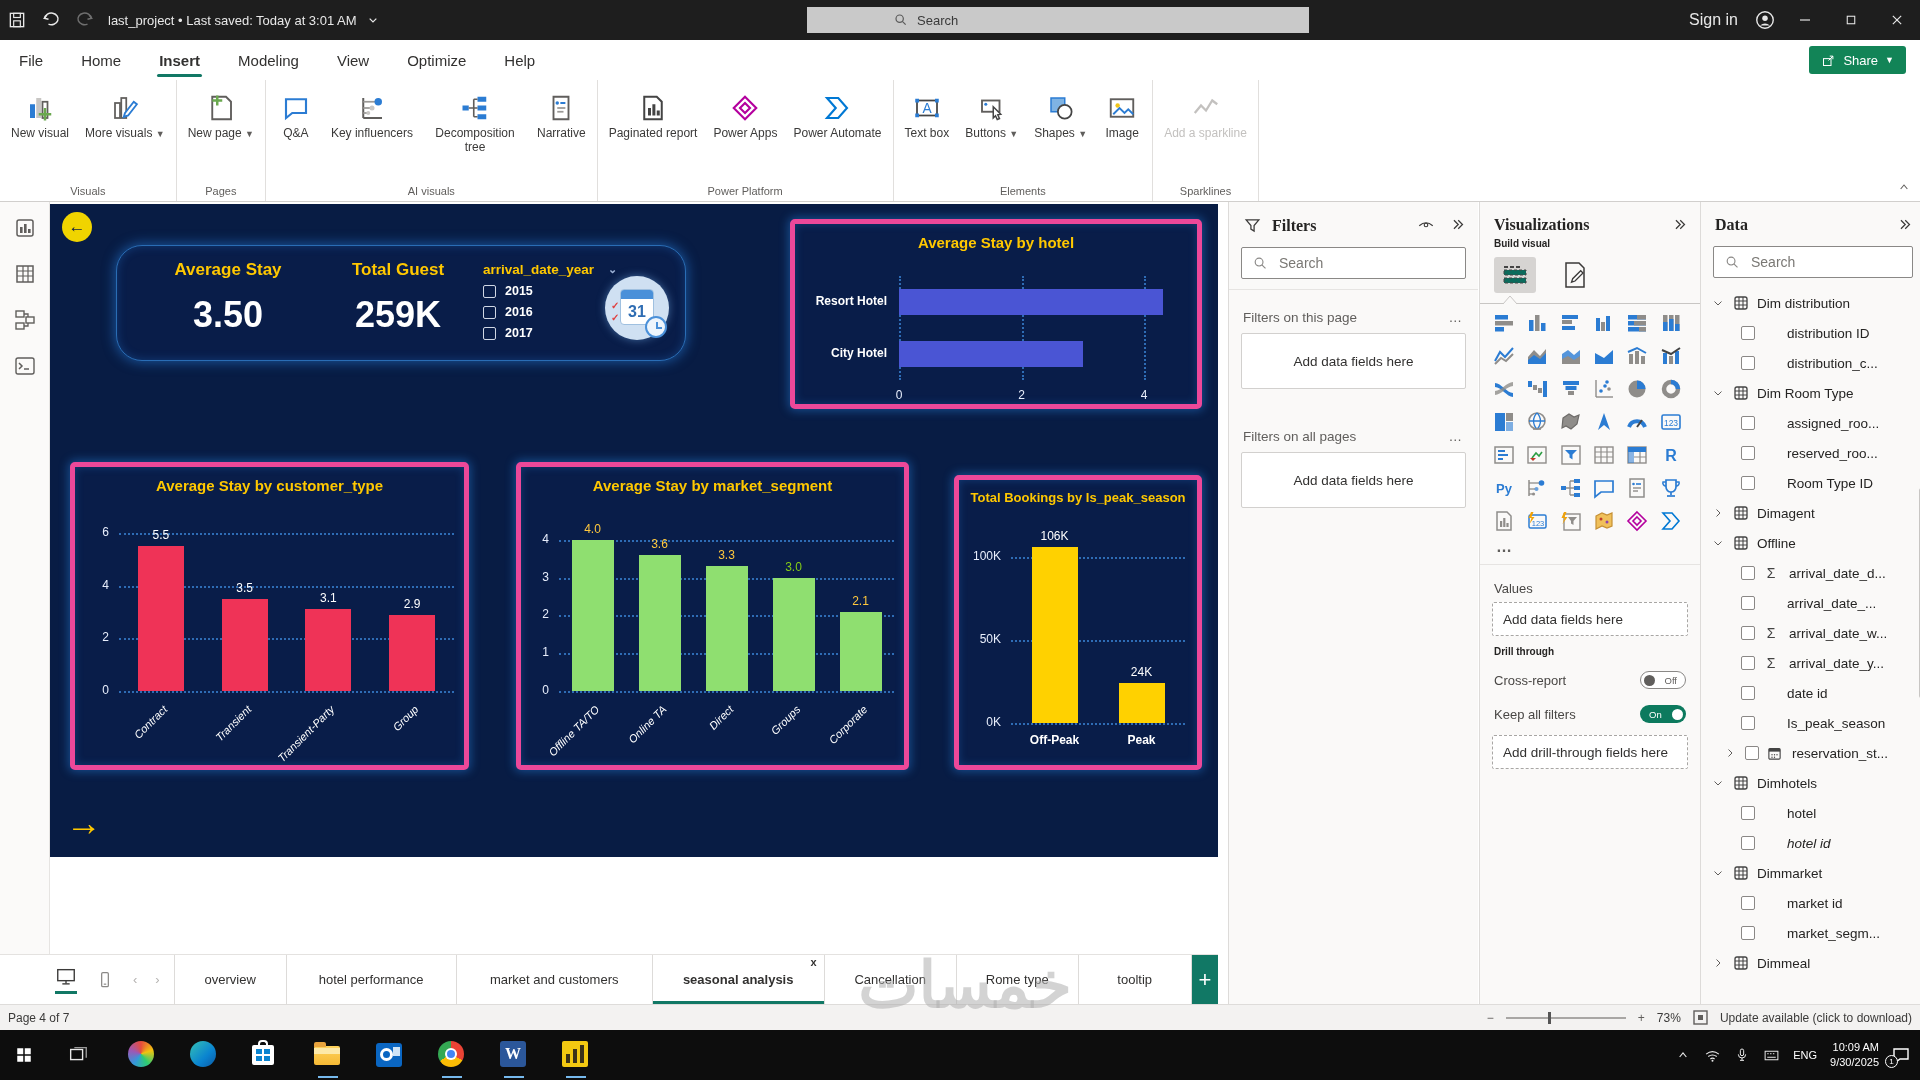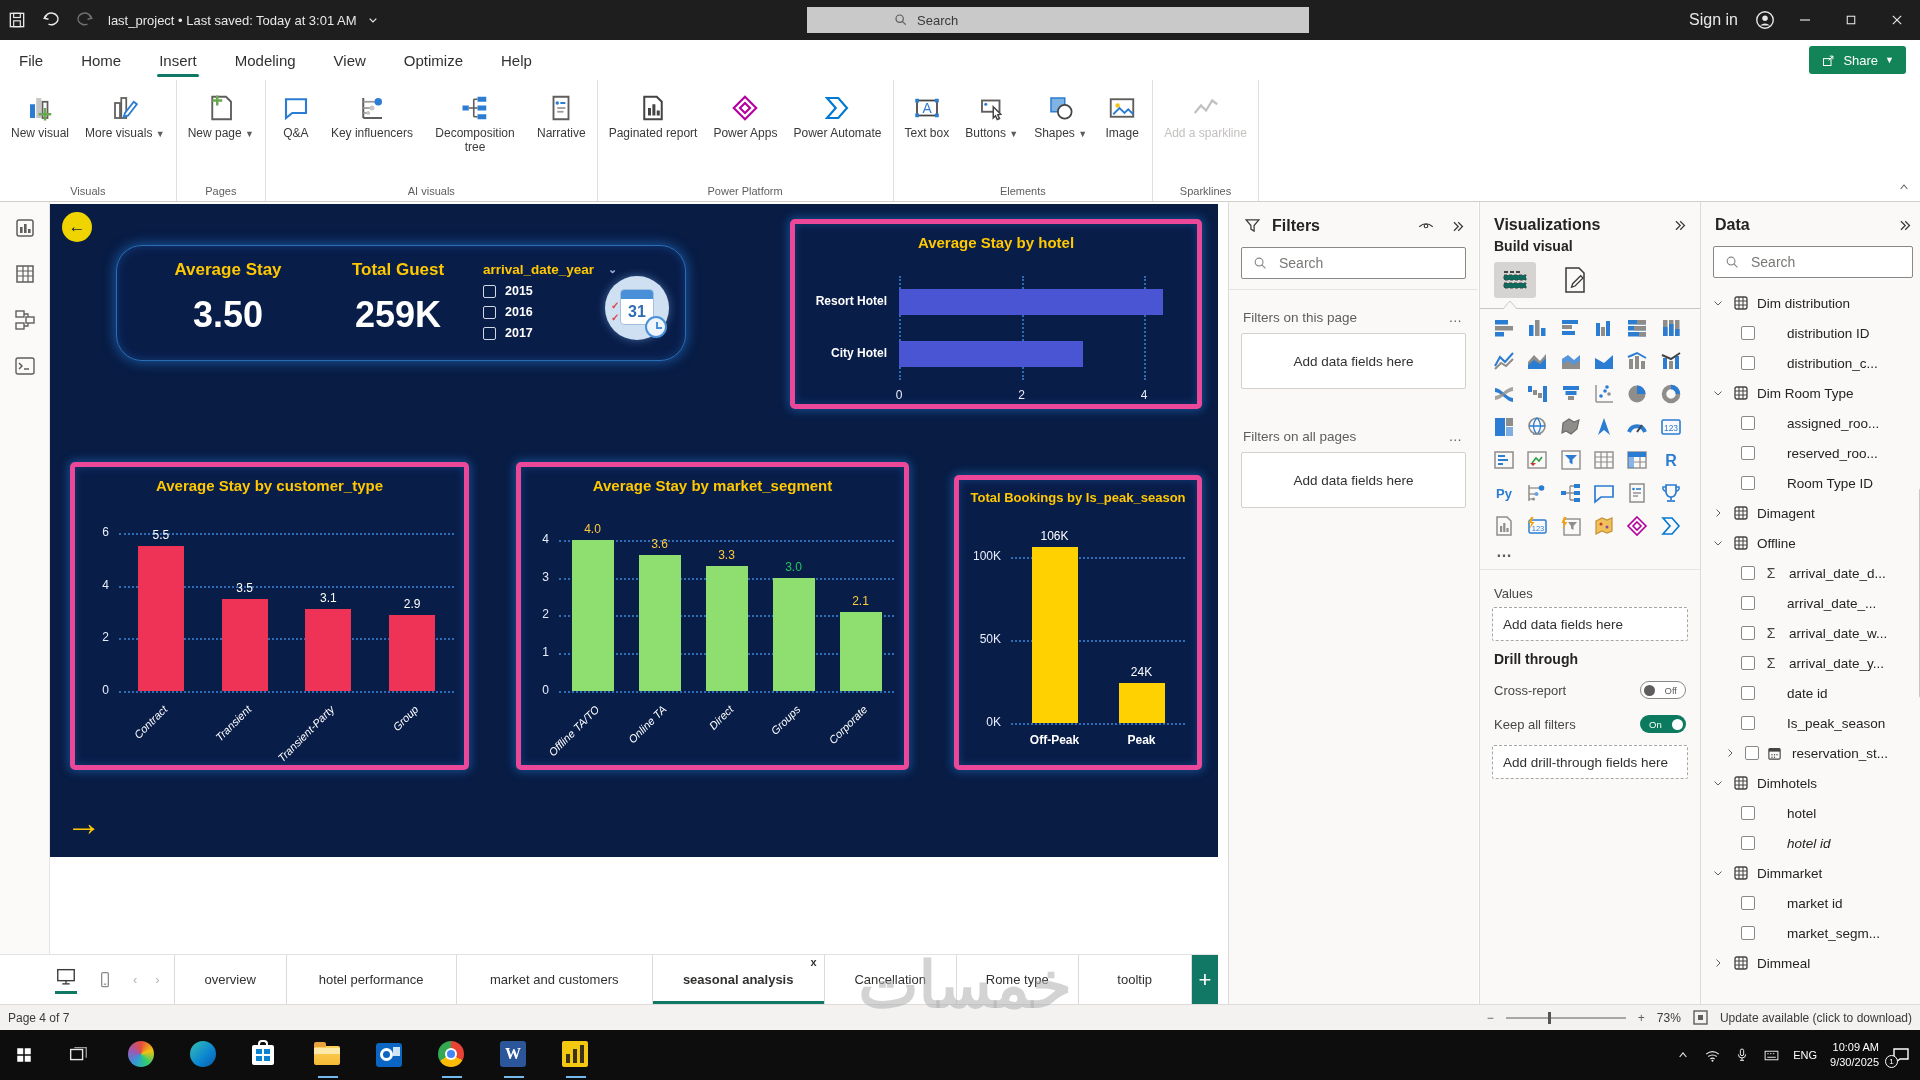--- a/index.html
+++ b/index.html
@@ -16,21 +16,21 @@
     display:flex; align-items:center; gap:8px; padding-left:86px; color:#3a3a3a; font-size:13px; }
   #tb-right { position:absolute; right:0; top:0; height:40px; display:flex; align-items:center; }
   #signin { font-size:16px; margin-right:10px; }
   .winbtn { width:46px; height:40px; display:flex; align-items:center; justify-content:center; }
 
   
   #menubar { position:absolute; left:0; top:40px; width:1920px; height:40px; background:#fff;
     display:flex; align-items:center; }
   .menu-item { font-size:15px; color:#323130; padding:0 10px; margin:0 9px; height:40px;
     display:flex; align-items:center; position:relative; }
-  .menu-item.active { font-weight:normal; }
+  .menu-item.active { font-weight:bold; }
   .menu-item.active::after { content:""; position:absolute; left:8px; right:8px; bottom:3px;
     height:3px; background:#117865; border-radius:2px; }
   #share-btn { position:absolute; right:14px; top:6px; height:28px; background:#128457; color:#fff;
     border-radius:3px; display:flex; align-items:center; gap:7px; padding:0 12px; font-size:13px; }
 
   
   #ribbon { position:absolute; left:0; top:80px; width:1920px; height:122px; background:#fff;
     border-bottom:1px solid #d1cfcd; }
   #ribbon-groups { display:flex; height:121px; }
   .rgroup { display:flex; flex-direction:column; border-right:1px solid #e1dfdd; padding:6px 4px 0 4px; }
@@ -90,41 +90,41 @@
   #cal-clock::before { content:""; position:absolute; left:9px; top:9px; width:6px; height:2px; background:#4a90d9; }
   .cal-check { position:absolute; color:#e03e3e; font-size:10px; font-weight:bold; }
 
   #back-arrow { position:absolute; left:12px; top:8px; width:30px; height:30px; border-radius:50%;
     background:#f0d400; color:#0a1c46; font-weight:bold; font-size:17px; display:flex;
     align-items:center; justify-content:center; }
   #next-arrow { position:absolute; left:16px; top:598px; color:#ffc800; font-size:36px; font-weight:bold; }
 
   
   .pane { position:absolute; top:202px; height:802px; background:#faf9f8; border-left:1px solid #dddbd9; }
-  .pane-header { display:flex; align-items:flex-end; padding:14px 12px 10px 14px; }
+  .pane-header { display:flex; align-items:flex-start; padding:14px 12px 10px 14px;font-family:Liberation Serif, serif; }
   .pane-title { font-size:16px; color:#252423; font-weight:bold; flex:1; display:flex; gap:10px; align-items:center;}
   .searchbox { margin:2px 12px 10px 12px; height:32px; border:1px solid #8a8886; border-radius:2px;
     background:#fff; display:flex; align-items:center; gap:10px; padding:0 10px; color:#7a7874; font-size:14px; }
   .flt-section { display:flex; align-items:center; padding:14px 14px 8px 14px; color:#605e5c; font-size:13.5px; }
   .flt-section .dots { margin-left:auto; color:#605e5c; letter-spacing:2px; }
   .dropwell { margin:0 12px; background:#fff; border:1px solid #d2d0ce; border-radius:2px;
     display:flex; align-items:center; justify-content:center; color:#323130; font-size:13.5px; }
   .dropwell.dashed { border:1px dashed #a8a6a4; }
   hr.pane-hr { border:none; border-top:1px solid #e6e4e2; margin:6px 0; }
 
   
   #viz-modes { display:flex; gap:26px; padding:2px 0 0 14px; align-items:center; }
   #viz-mode-build { width:42px; height:36px; background:#d6d4d2; border-radius:3px; display:flex;
     align-items:center; justify-content:center; }
   #viz-caret { margin:2px 0 0 22px; width:16px; height:9px; }
   #viz-caret-line { border-top:1px solid #c8c6c4; margin-top:-1px; }
   #viz-grid { display:grid; grid-template-columns:repeat(6,1fr); padding:6px 10px 0 10px; row-gap:7px; }
   .vicon { width:28px; height:26px; display:flex; align-items:center; justify-content:center; }
   #viz-more { padding:4px 0 2px 16px; color:#605e5c; font-weight:bold; letter-spacing:2px; }
-  .viz-label { font-size:14px; color:#252423; font-weight:bold; padding:10px 14px 6px 14px; }
+  .viz-label { font-size:10px; color:#252423; font-weight:bold; padding:10px 14px 6px 14px; }
   .viz-sub { font-size:13px; color:#494745; }
   .toggle-row { display:flex; align-items:center; padding:8px 14px; }
   .toggle-row .t-label { flex:1; font-size:13px; color:#494745; }
   .tog { width:46px; height:18px; border-radius:10px; position:relative; font-size:9.5px; }
   .tog.off { border:1px solid #8a8886; background:#fff; color:#605e5c; }
   .tog.off .knob { position:absolute; left:3px; top:2.5px; width:11px; height:11px; border-radius:50%; background:#605e5c; }
   .tog.off .t-txt { position:absolute; right:8px; top:3px; }
   .tog.on { background:#0c7a5e; color:#fff; }
   .tog.on .knob { position:absolute; right:3px; top:3.5px; width:11px; height:11px; border-radius:50%; background:#fff; }
   .tog.on .t-txt { position:absolute; left:9px; top:3.5px; }
@@ -606,21 +606,21 @@
         <div class="bar" style="left:50.5px;top:72.7px;width:42px;height:151.3px;background:#8fdf70"></div>
         <div class="dlabel" style="left:41.5px;top:54.7px;color:#ffc83d">4.0</div>
         <div class="cat-r" style="left:-48.5px;top:236px">Offline TA/TO</div>
         <div class="bar" style="left:117.5px;top:87.8px;width:42px;height:136.2px;background:#8fdf70"></div>
         <div class="dlabel" style="left:108.5px;top:69.8px;color:#ffc83d">3.6</div>
         <div class="cat-r" style="left:18.5px;top:236px">Online TA</div>
         <div class="bar" style="left:184.5px;top:99.2px;width:42px;height:124.8px;background:#8fdf70"></div>
         <div class="dlabel" style="left:175.5px;top:81.2px;color:#ffc83d">3.3</div>
         <div class="cat-r" style="left:85.5px;top:236px">Direct</div>
         <div class="bar" style="left:251.5px;top:110.5px;width:42px;height:113.5px;background:#8fdf70"></div>
-        <div class="dlabel" style="left:242.5px;top:92.5px;color:#22c55e">3.0</div>
+        <div class="dlabel" style="left:242.5px;top:92.5px;color:#84cc16">3.0</div>
         <div class="cat-r" style="left:152.5px;top:236px">Groups</div>
         <div class="bar" style="left:318.5px;top:144.6px;width:42px;height:79.4px;background:#8fdf70"></div>
         <div class="dlabel" style="left:309.5px;top:126.6px;color:#ffc83d">2.1</div>
         <div class="cat-r" style="left:219.5px;top:236px">Corporate</div>
       </div>
   </div>
 
   <div class="panel" style="left:904px;top:271px;width:248px;height:295px;">
     <div class="chart">
         <div class="ctitle" style="font-size:13px;">Total Bookings by Is_peak_season</div>

